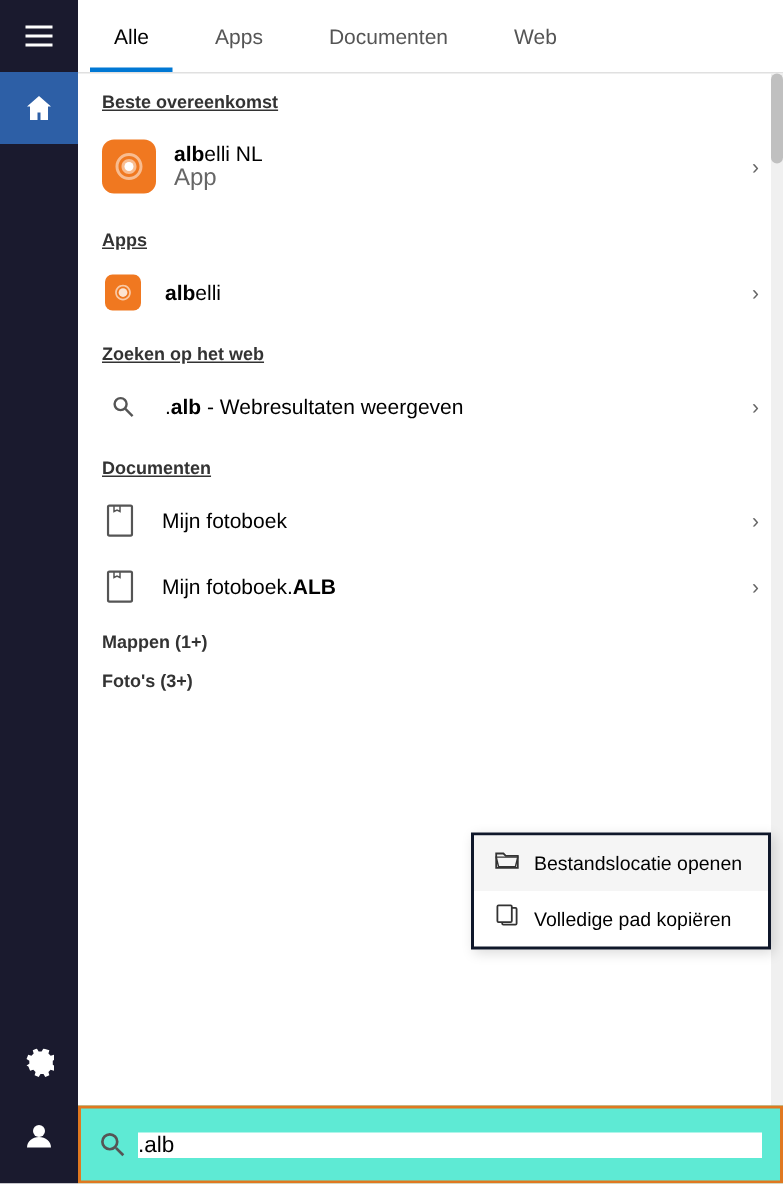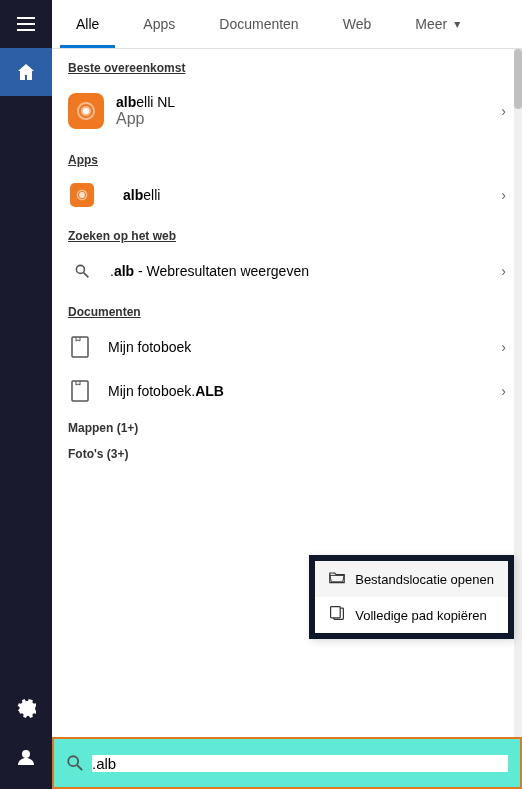--- a/index.html
+++ b/index.html
@@ -207,21 +207,21 @@
       padding: 8px 16px;
       min-height: 60px;
     }
 
     
     .context-menu {
       position: absolute;
       right: 8px;
       top: 555px;
       background: #fff;
-      border: 6px solid #0f172a;
+      border: 2px solid #0f172a;
       box-shadow: 2px 2px 8px rgba(0,0,0,0.15);
       z-index: 100;
       min-width: 200px;
     }
     .context-menu-item {
       display: flex;
       align-items: center;
       padding: 8px 14px;
       cursor: pointer;
       font-size: 13px;
@@ -326,24 +326,20 @@
     </div>
     <div class="tab">
       <span>Apps</span>
     </div>
     <div class="tab">
       <span>Documenten</span>
     </div>
     <div class="tab">
       <span>Web</span>
     </div>
-    <div class="tab tab-more">
-      <span>Meer</span>
-      <span style="font-size:12px; margin-left:3px;">▾</span>
-    </div>
   </div>
 
   <div class="content" style="padding-bottom: 52px;">
 
     <div class="section-header">
       <span>Beste overeenkomst</span>
     </div>
 
     <div class="result-item best-match-item">
       <div class="result-icon">
@@ -360,21 +356,21 @@
         </div>
         <div class="result-subtitle">App</div>
       </div>
       <div class="chevron">›</div>
     </div>
 
     <div class="section-header">
       <span>Apps</span>
     </div>
 
-    <div class="result-item" style="min-height:44px;gap:13px;">
+    <div class="result-item" style="min-height:44px;">
       <div class="result-icon" style="width:28px;height:28px;margin-right:14px;">
         <div class="albelli-icon-small">
           <svg width="14" height="14" viewBox="0 0 24 24" fill="white">
             <circle cx="12" cy="12" r="5" fill="white" opacity="0.8"></circle>
             <path d="M12 3C7 3 3 7 3 12s4 9 9 9 9-4 9-9-4-9-9-9zm0 2c3.9 0 7 3.1 7 7s-3.1 7-7 7-7-3.1-7-7 3.1-7 7-7z" fill="white" opacity="0.6"></path>
           </svg>
         </div>
       </div>
       <div class="result-text">
         <div class="result-title">

